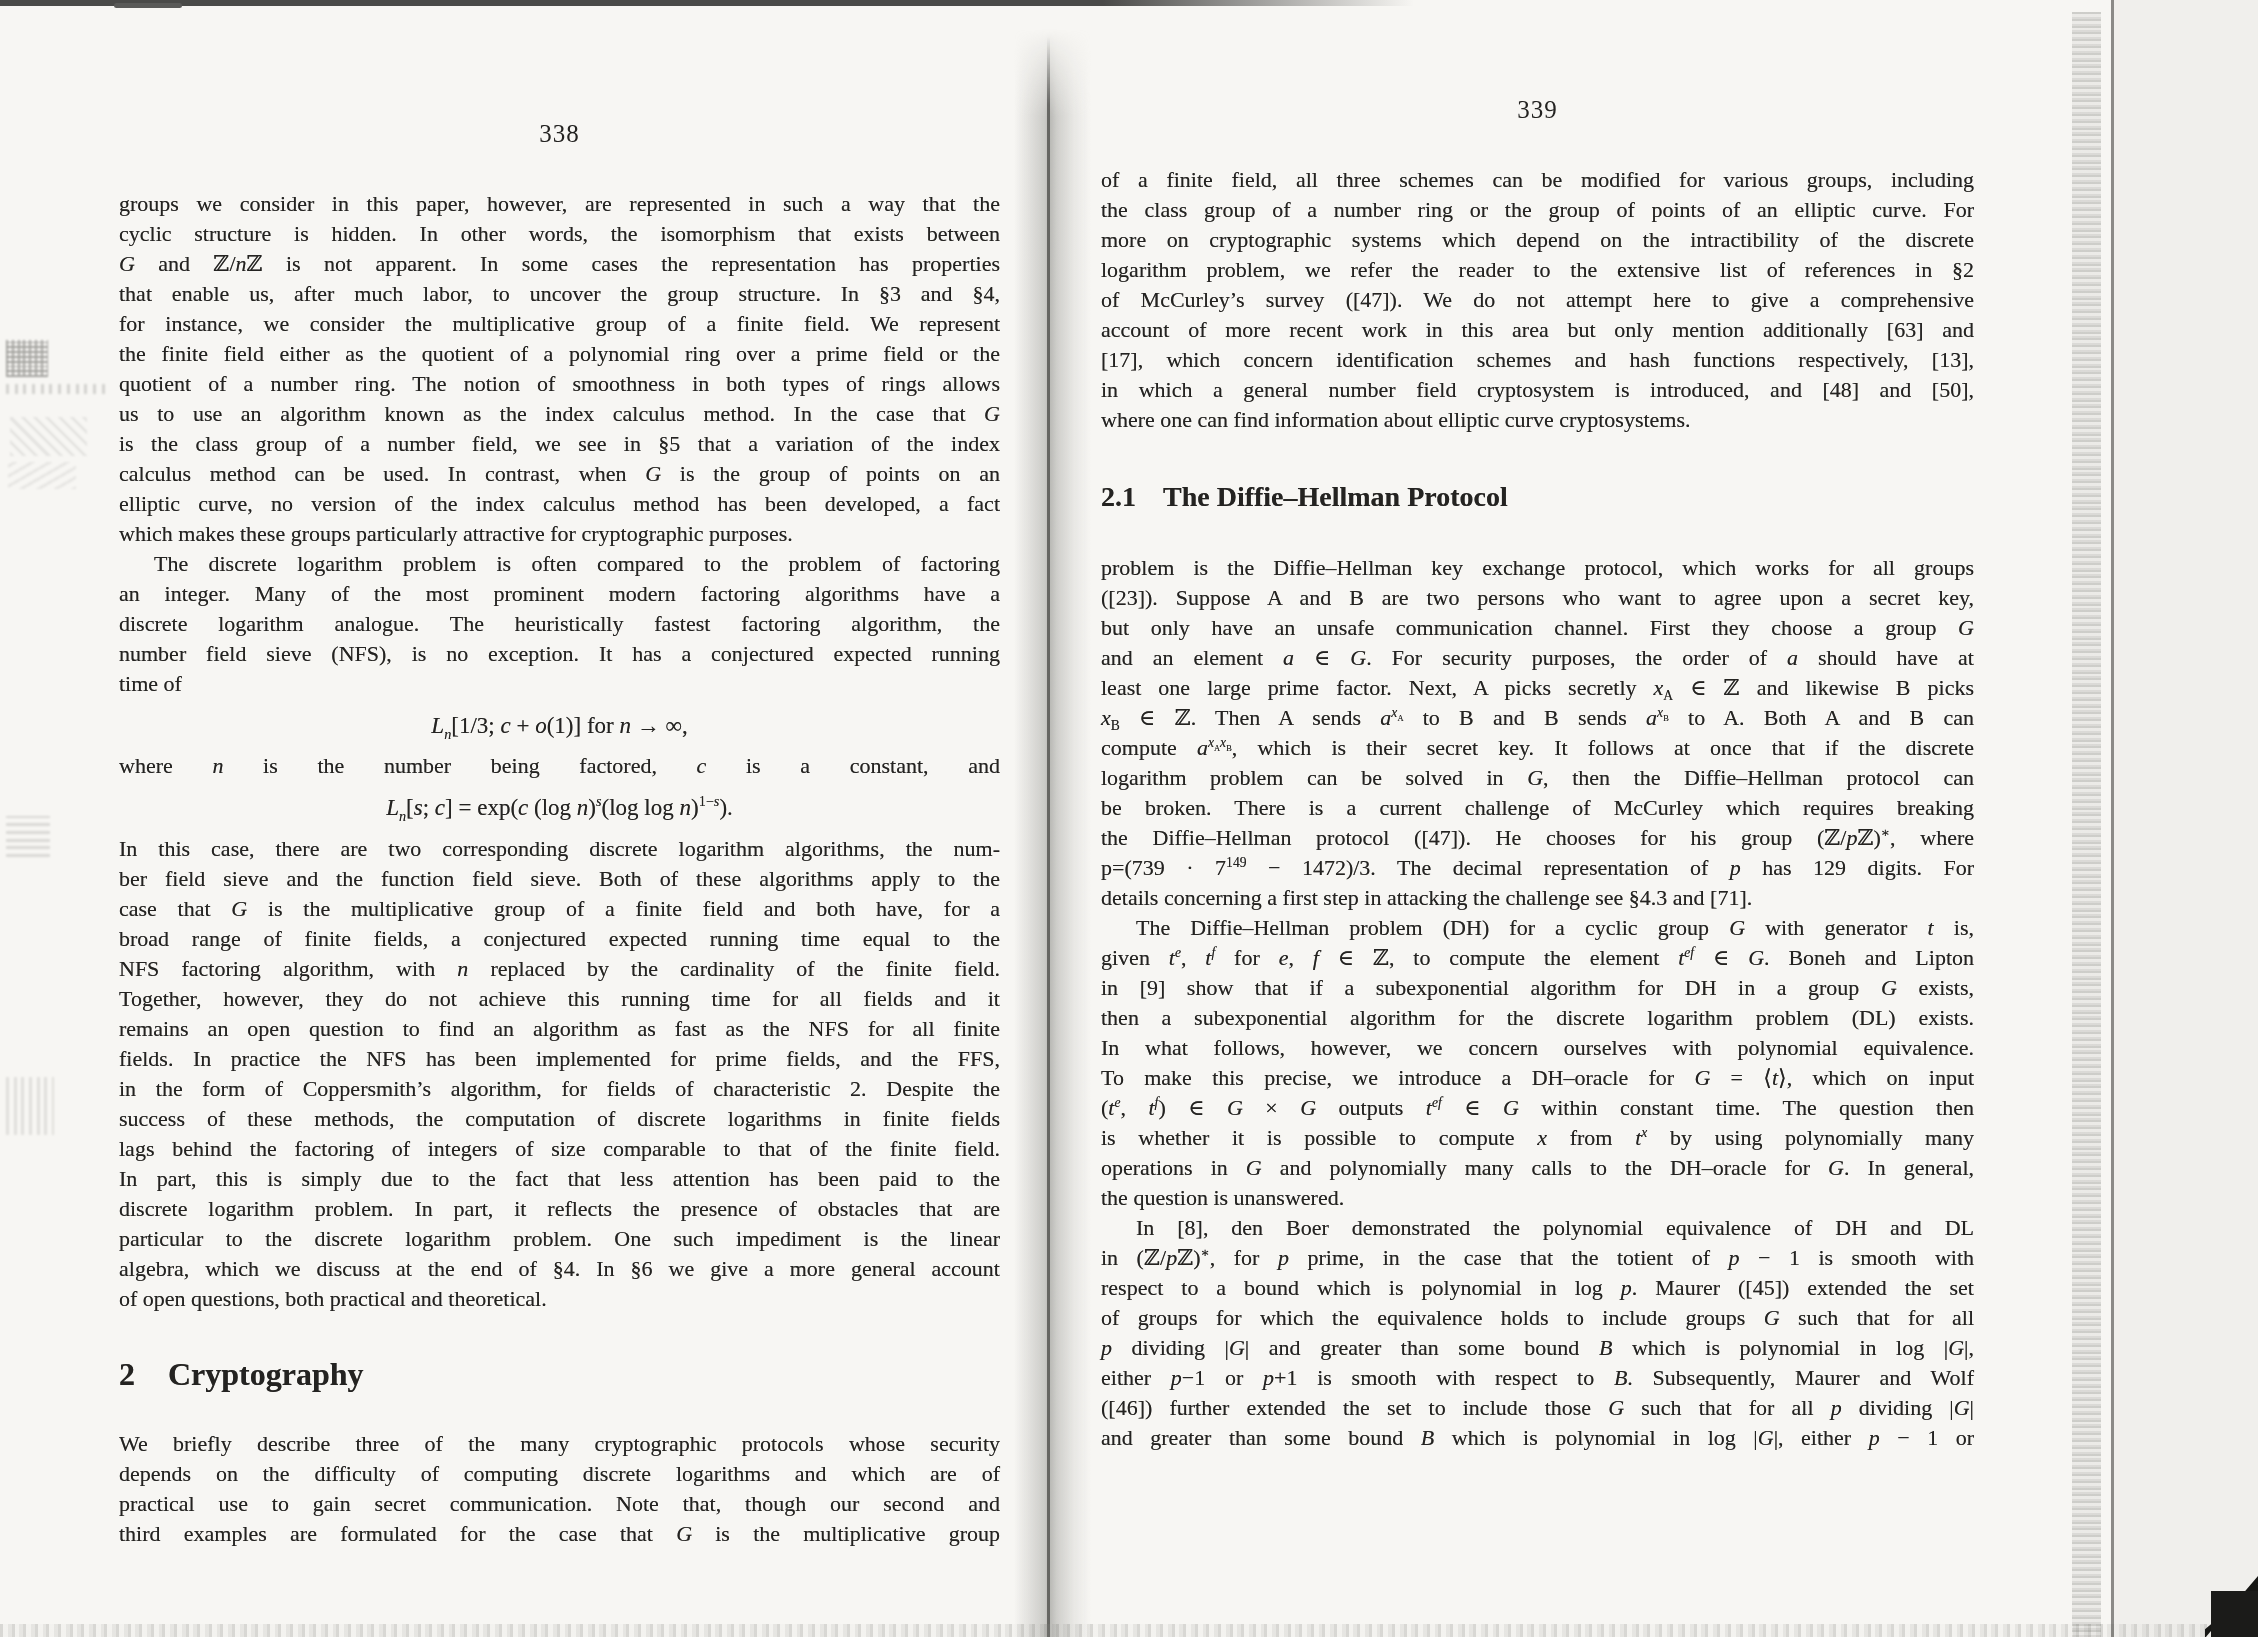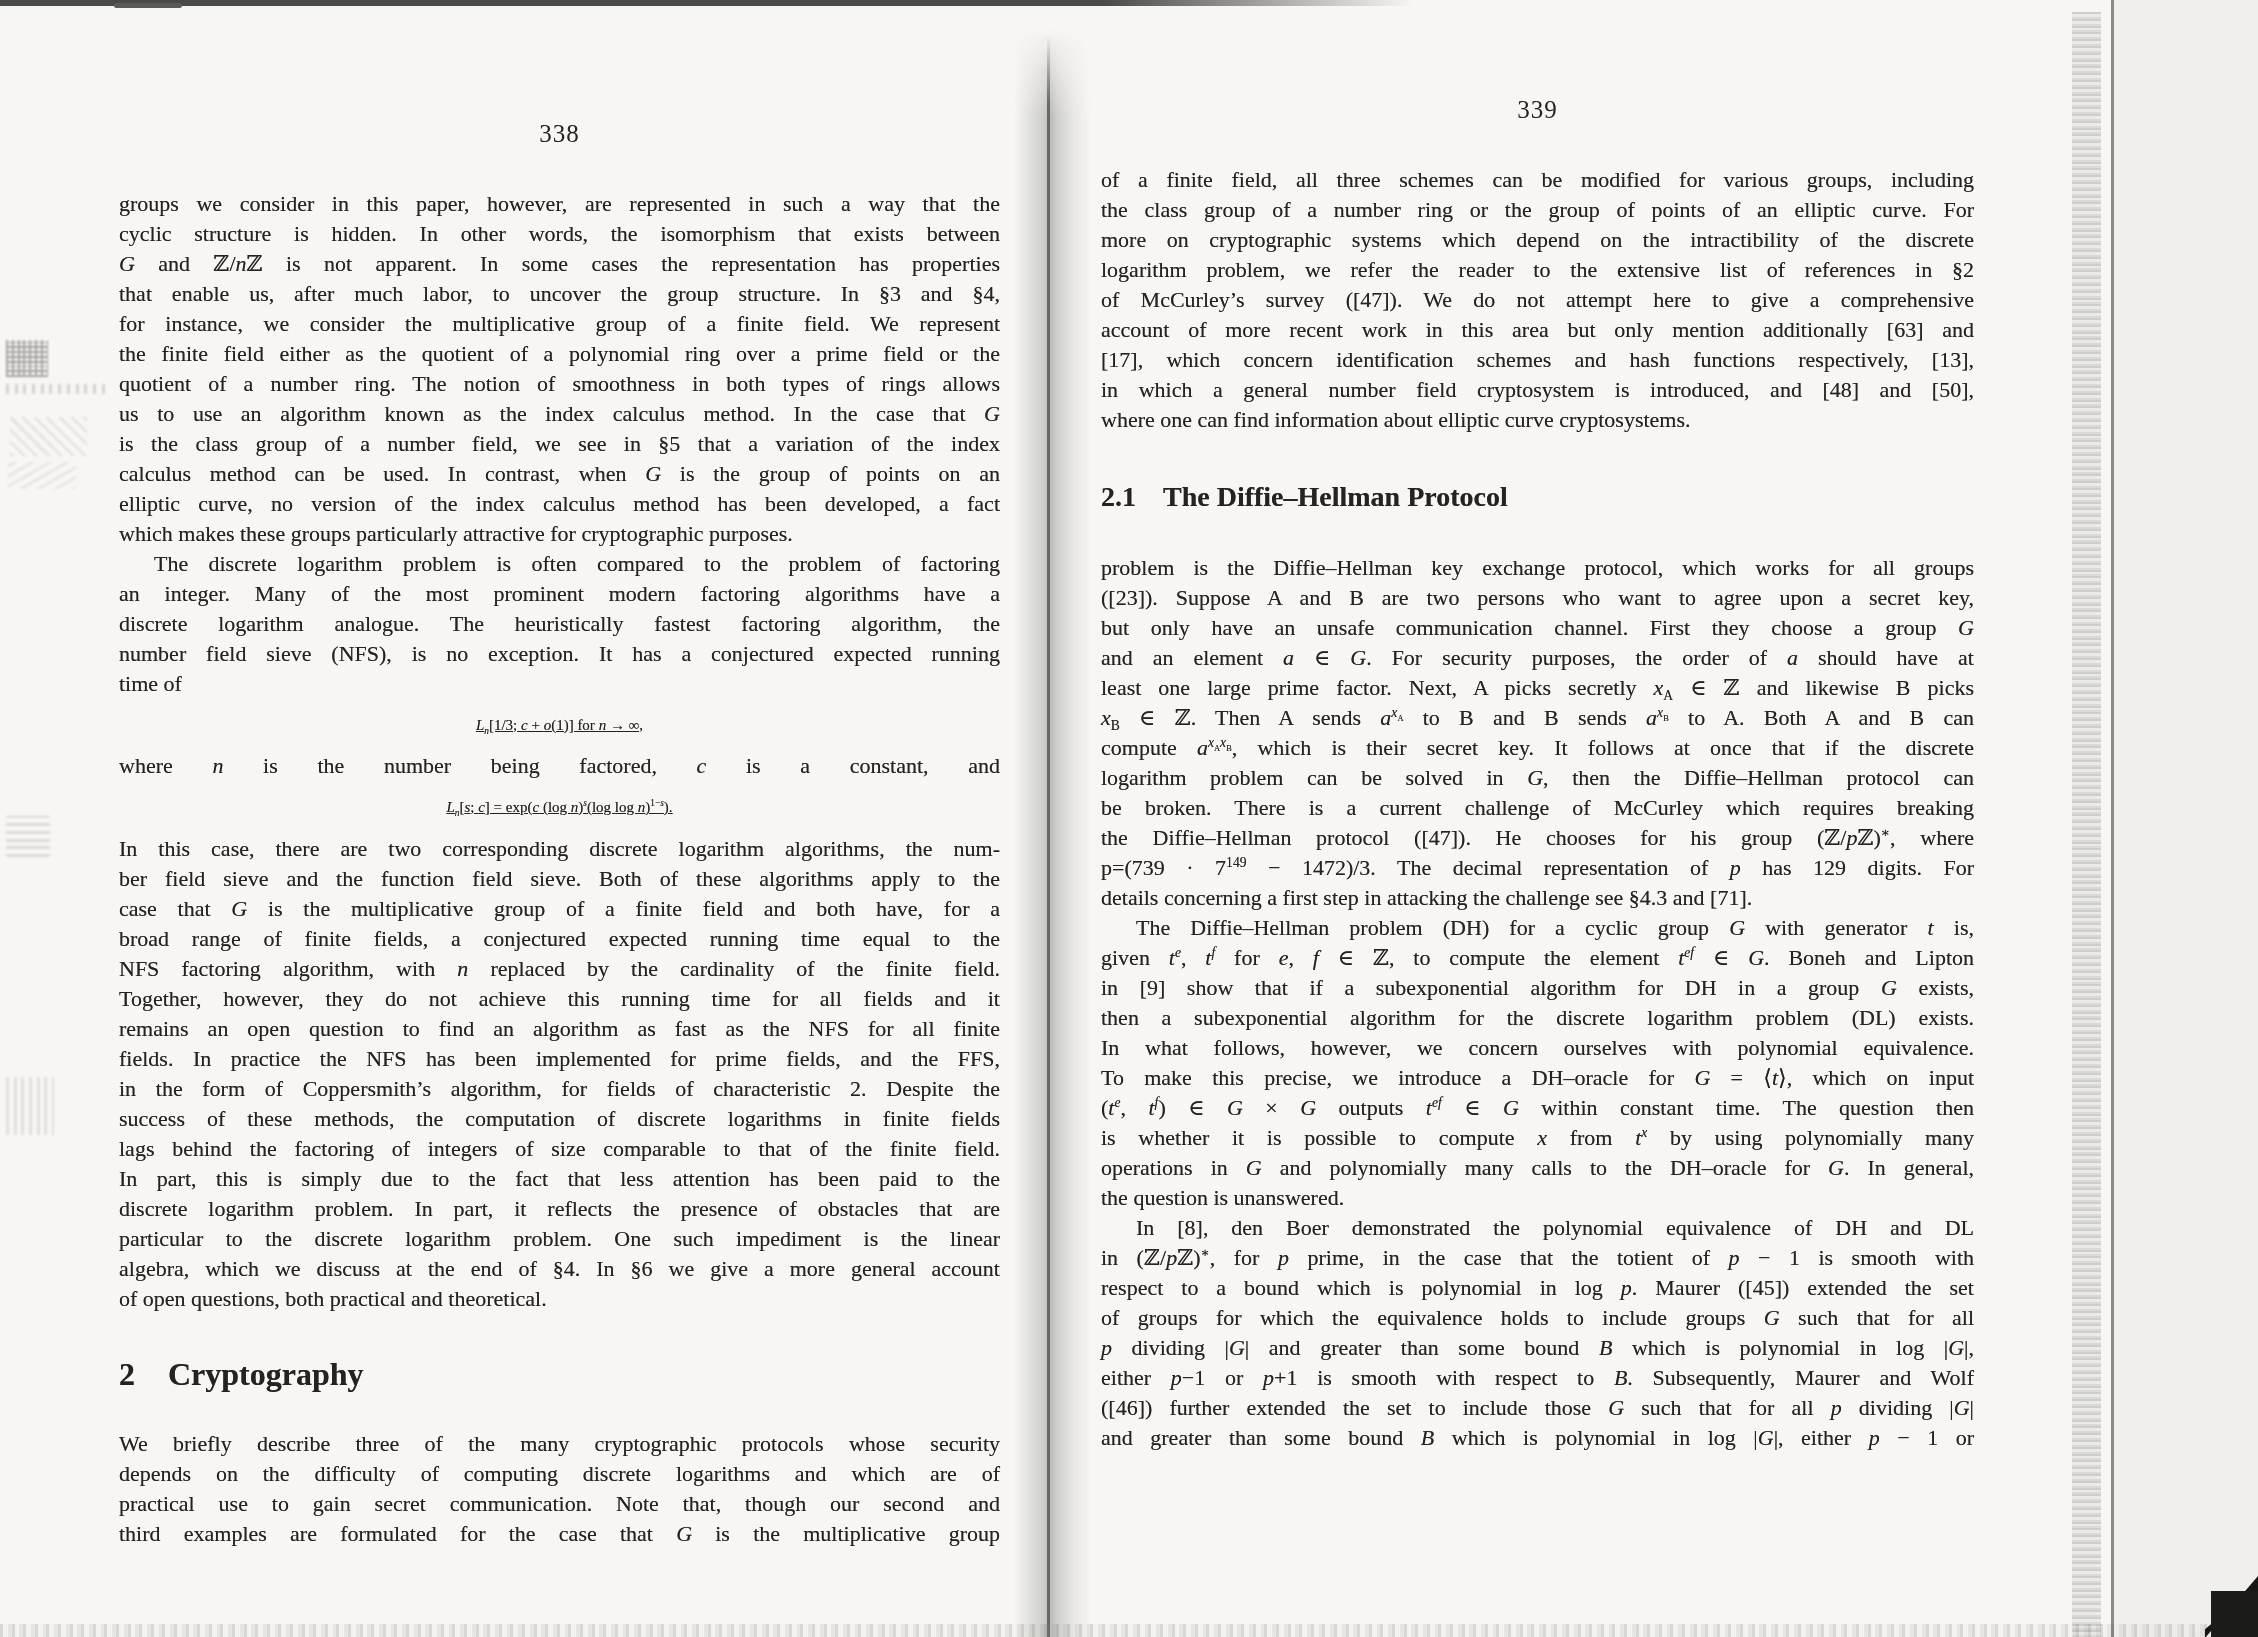--- a/index.html
+++ b/index.html
@@ -56,21 +56,21 @@
   .page{position:absolute;z-index:2;}
   .page-left{left:119px;top:83px;width:881px;margin-top:36px;}
   .page-right{left:1101px;top:95px;width:873px;}
   .pagenum{text-align:center;font-size:25px;line-height:29px;margin-bottom:41px;letter-spacing:1px;}
   .body{font-size:22px;}
   .jline{line-height:30px;text-align:justify;text-align-last:justify;white-space:normal;
     text-shadow:0 0 0.4px rgba(36,35,33,.55);}
   .jline.short{text-align-last:left;}
   .para{margin:0;}
   .para.indent .jline:first-child{text-indent:35px;}
-  .formula{margin:9.7px 0;text-align:center;line-height:33px;font-size:15px;text-shadow:0 0 0.4px rgba(36,35,33,.55);text-decoration:underline;}
+  .formula{margin:9.7px 0;text-align:center;line-height:33px;font-size:23px;text-shadow:0 0 0.4px rgba(36,35,33,.55);}
   .heading{margin:41px 0 35px;font-weight:bold;font-size:32px;line-height:39px;text-shadow:0 0 0.4px rgba(36,35,33,.55);}
   .heading.sub{margin:44px 0 39px;font-size:28px;line-height:35px;}
   .heading .hnum{margin-right:33px;font-family:Liberation Serif, serif;}
   .heading.sub .hnum{margin-right:27px;}
   sup{font-size:62%;line-height:0;}
   sub{font-size:62%;line-height:0;}
   i{font-style:italic;}
 </style>
 </head>
 <body>

